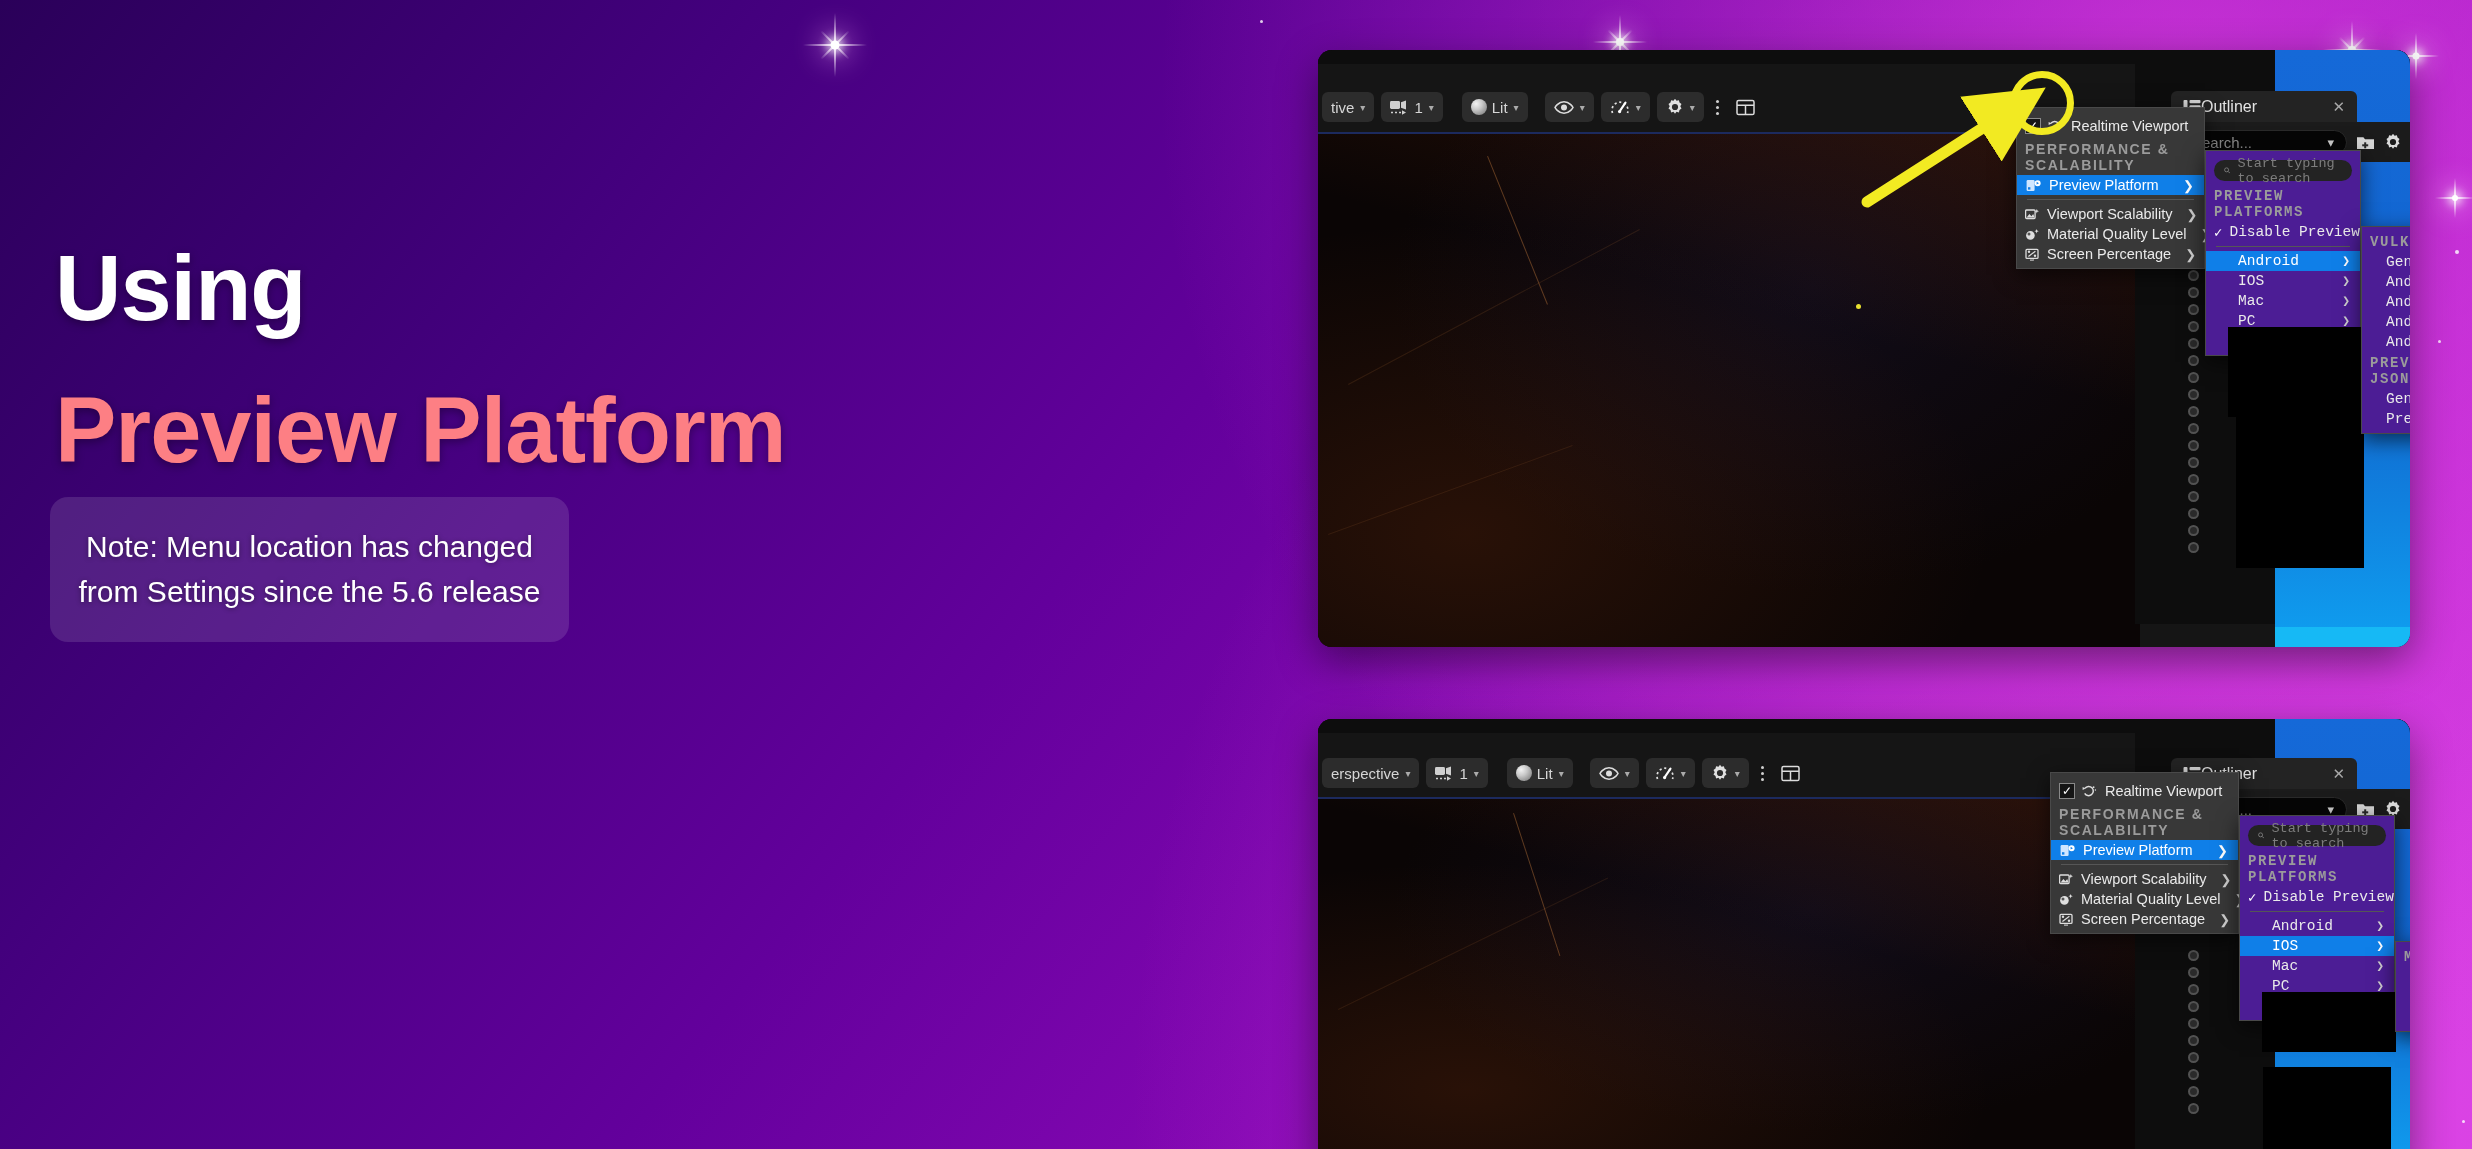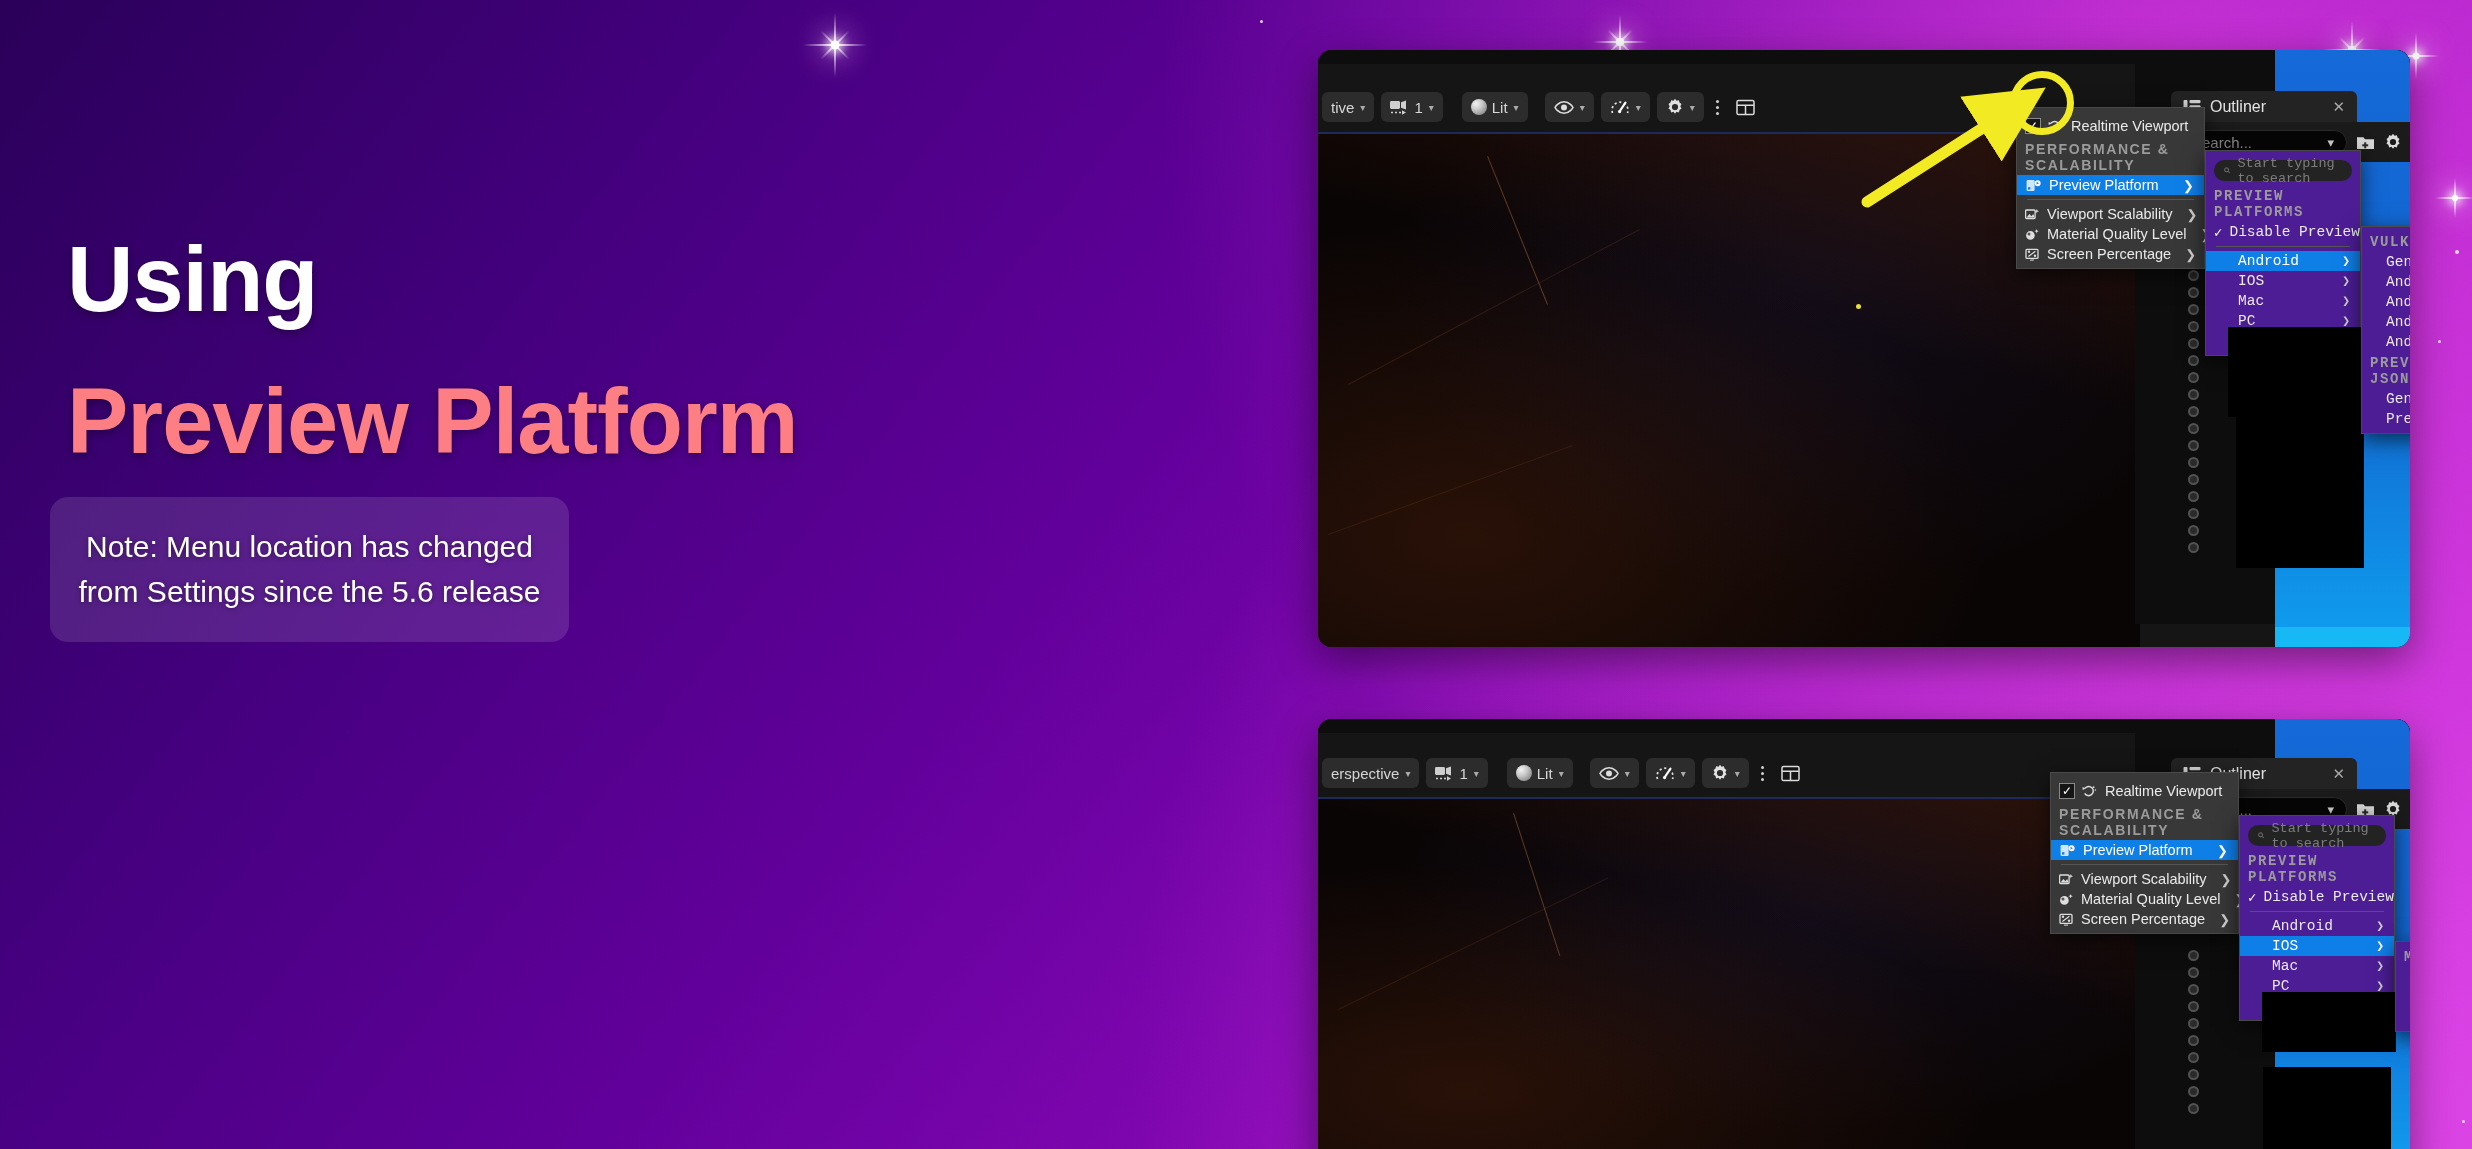--- a/index.html
+++ b/index.html
@@ -22,21 +22,21 @@
   }
   .spark .r { position:absolute; left:50%; top:50%; background:linear-gradient(90deg,rgba(255,255,255,0),#fff,rgba(255,255,255,0)); }
   .spark .r.h { height:2px; transform:translate(-50%,-50%); }
   .spark .r.v { width:2px; background:linear-gradient(180deg,rgba(255,255,255,0),#fff,rgba(255,255,255,0)); transform:translate(-50%,-50%); }
   .spark .r.d1 { height:2px; transform:translate(-50%,-50%) rotate(45deg); }
   .spark .r.d2 { height:2px; transform:translate(-50%,-50%) rotate(-45deg); }
   .dot { position:absolute; border-radius:50%; background:#fff; opacity:.8; }
 
   
   .left-col { position:absolute; left:0; top:0; width:1290px; height:1149px; }
-  .headline { position:absolute; left:55px; top:233px;margin-left:12px; }
+  .headline { position:absolute; left:55px; top:242px; }
   .h-using {
     font-size:92px; font-weight:bold; color:#ffffff; line-height:1.0;
     letter-spacing:-1px; text-shadow:0 3px 10px rgba(0,0,0,.35);
   }
   .h-platform {
     font-size:92px; font-weight:bold; color:#fd7f84; line-height:1.0;
     margin-top:50px; letter-spacing:-1px; text-shadow:0 3px 10px rgba(0,0,0,.35);
   }
   .note-box {
     position:absolute; left:50px; top:497px; width:519px; height:145px;
@@ -83,21 +83,21 @@
   .tb-grp.plain { background:transparent; padding:0 5px; }
   .cv { font-size:10px; opacity:.75; margin-left:1px; }
   .sph { width:16px; height:16px; border-radius:50%;
     background:radial-gradient(circle at 32% 30%, #f2f2f2 0%, #c9c9c9 38%, #6e6e6e 100%); }
   .kebab { display:flex; flex-direction:column; gap:3px; }
   .kebab i { width:3px;height:3px;border-radius:50%;background:#cfcfcf;display:block; }
 
   
   .panel-tab {
     position:absolute; height:31px; background:#232323; border-radius:6px 6px 0 0;
-    display:flex; align-items:center; gap:9px; padding:0 12px; color:#e4e4e4; font-size:16px;
+    display:flex; align-items:center; padding:0 12px; color:#e4e4e4; font-size:16px;
   }
   .tab-x { font-size:15px; color:#a8a8a8; margin-left:auto; padding-left:34px; }
 
   
   .outl-bar { position:absolute; background:#1b1b1b; display:flex; align-items:center; gap:9px; padding:0 8px; }
   .search-pill {
     flex:1; height:25px; background:#060606; border-radius:13px; display:flex; align-items:center;
     padding:0 12px; color:#8d8d8d; font-size:15px; border:1px solid #2a2a2a;
   }
   .search-pill .cv2 { margin-left:auto; font-size:13px; color:#cfcfcf; }

